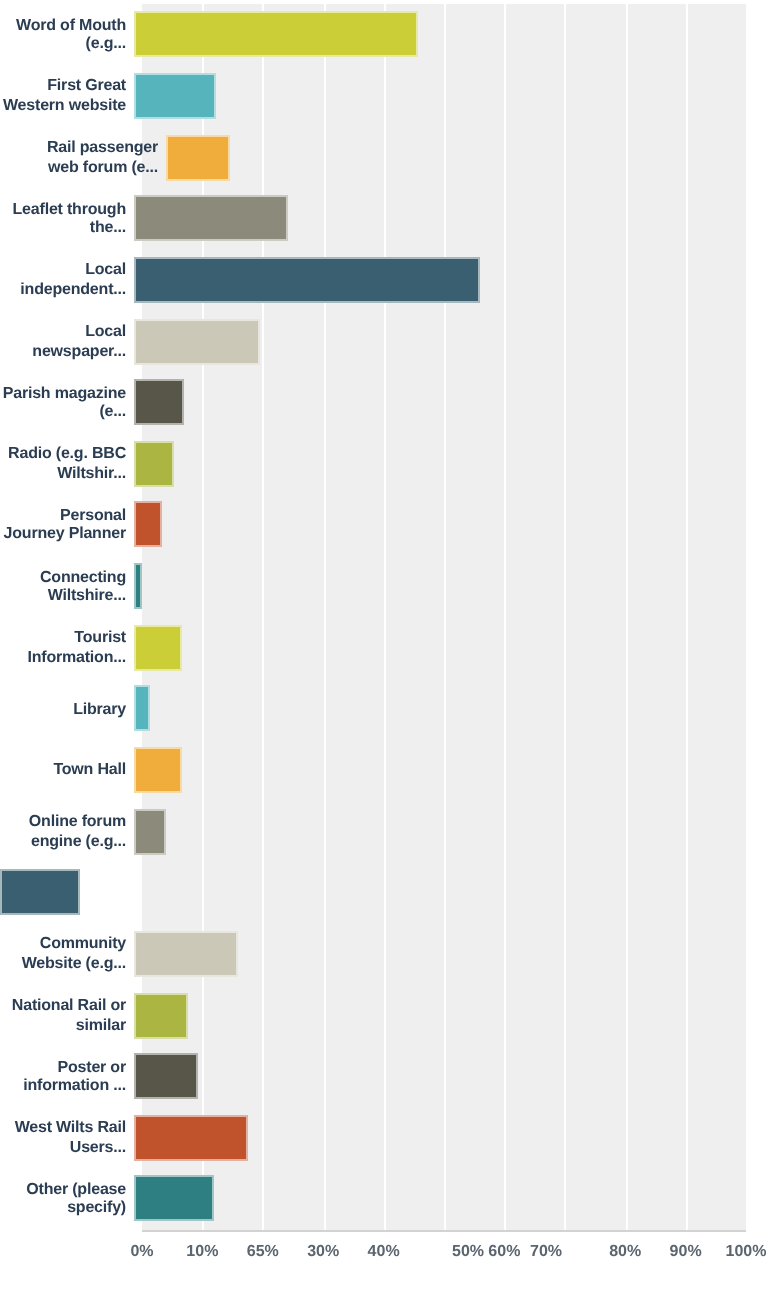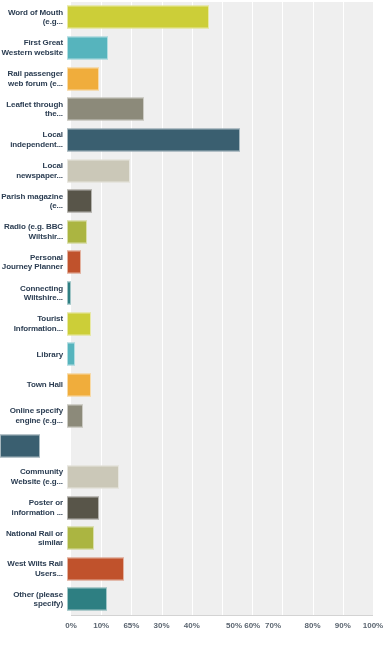--- a/index.html
+++ b/index.html
@@ -132,21 +132,21 @@
           <div class="bar" style="width: 141.94px; background: rgb(204, 206, 56);"></div>
         </div>
       </div>
       <div class="row">
         <div class="row-label" style="color: rgb(43, 61, 82);">First Great Western website</div>
         <div class="bar-track">
           <div class="bar" style="width: 41.072px; background: rgb(86, 180, 189);"></div>
         </div>
       </div>
       <div class="row">
-        <div class="row-label" style="color: rgb(43, 61, 82);">Rail passenger web forum (e...</div>
+        <div class="row-label" style="color: rgb(43, 61, 82); margin-left: 16px;">Rail passenger web forum (e...</div>
         <div class="bar-track">
           <div class="bar" style="width: 32.012px; background: rgb(240, 173, 60);"></div>
         </div>
       </div>
       <div class="row">
         <div class="row-label" style="color: rgb(43, 61, 82);">Leaflet through the...</div>
         <div class="bar-track">
           <div class="bar" style="width: 77.01px; background: rgb(140, 138, 122);"></div>
         </div>
       </div>
@@ -198,46 +198,46 @@
           <div class="bar" style="width: 7.852px; background: rgb(86, 180, 189);"></div>
         </div>
       </div>
       <div class="row">
         <div class="row-label" style="color: rgb(43, 61, 82);">Town Hall</div>
         <div class="bar-track">
           <div class="bar" style="width: 24.16px; background: rgb(240, 173, 60);"></div>
         </div>
       </div>
       <div class="row">
-        <div class="row-label" style="color: rgb(43, 61, 82);">Online specify engine (e.g...</div>
+        <div class="row-label" style="color: rgb(43, 61, 82);">Online forum engine (e.g...</div>
         <div class="bar-track">
           <div class="bar" style="width: 16.006px; background: rgb(140, 138, 122);"></div>
         </div>
       </div>
       <div class="row">
         <div class="bar-track">
           <div class="bar" style="width: 40.166px; background: rgb(58, 95, 112);"></div>
         </div>
       </div>
       <div class="row">
         <div class="row-label" style="color: rgb(43, 61, 82);">Community Website (e.g...</div>
         <div class="bar-track">
           <div class="bar" style="width: 52.246px; background: rgb(203, 200, 184);"></div>
         </div>
       </div>
       <div class="row">
+        <div class="row-label" style="color: rgb(43, 61, 82);">National Rail or similar</div>
+        <div class="bar-track">
+          <div class="bar" style="width: 27.18px; background: rgb(171, 181, 65);"></div>
+        </div>
+      </div>
+      <div class="row">
         <div class="row-label" style="color: rgb(43, 61, 82);">Poster or information ...</div>
         <div class="bar-track">
           <div class="bar" style="width: 32.012px; background: rgb(88, 85, 73);"></div>
-        </div>
-      </div>
-      <div class="row">
-        <div class="row-label" style="color: rgb(43, 61, 82);">National Rail or similar</div>
-        <div class="bar-track">
-          <div class="bar" style="width: 27.18px; background: rgb(171, 181, 65);"></div>
         </div>
       </div>
       <div class="row">
         <div class="row-label" style="color: rgb(43, 61, 82);">West Wilts Rail Users...</div>
         <div class="bar-track">
           <div class="bar" style="width: 57.078px; background: rgb(192, 82, 44);"></div>
         </div>
       </div>
       <div class="row">
         <div class="row-label" style="color: rgb(43, 61, 82);">Other (please specify)</div>

